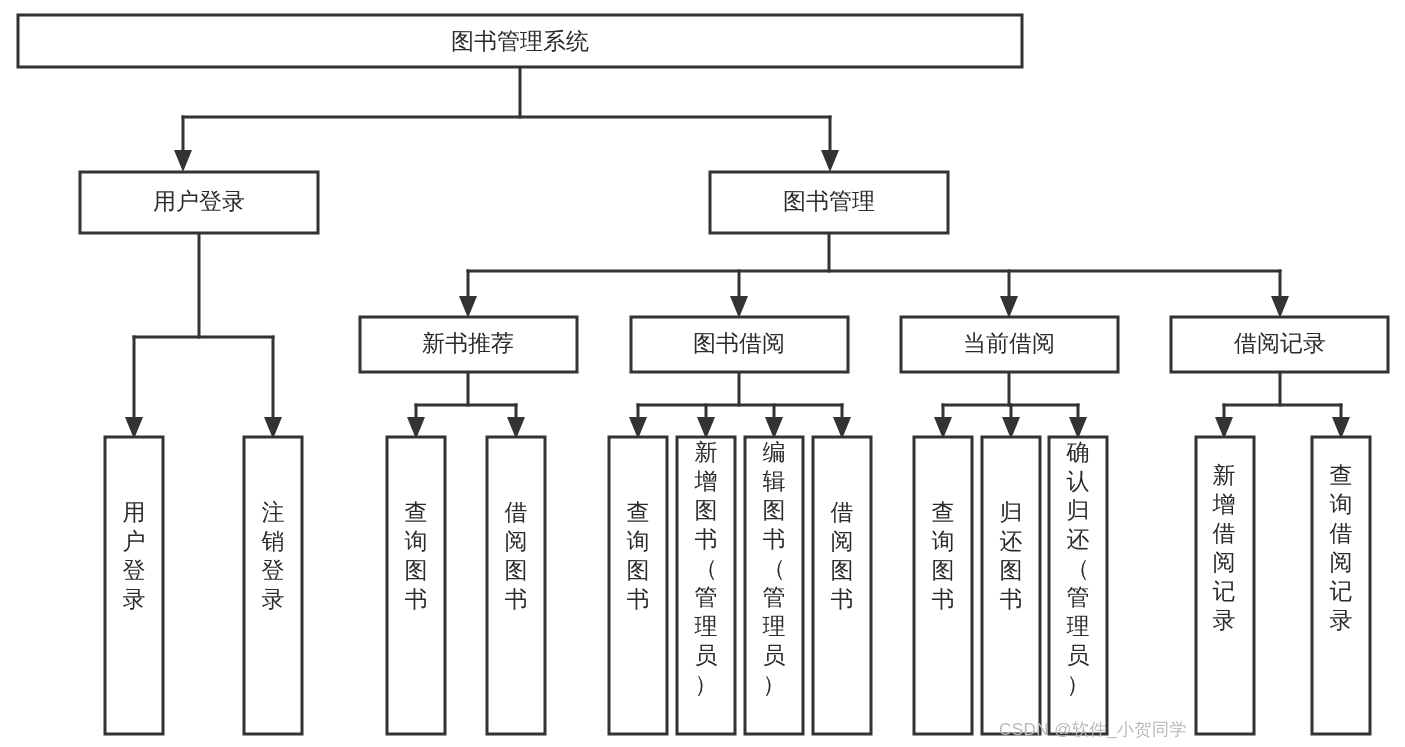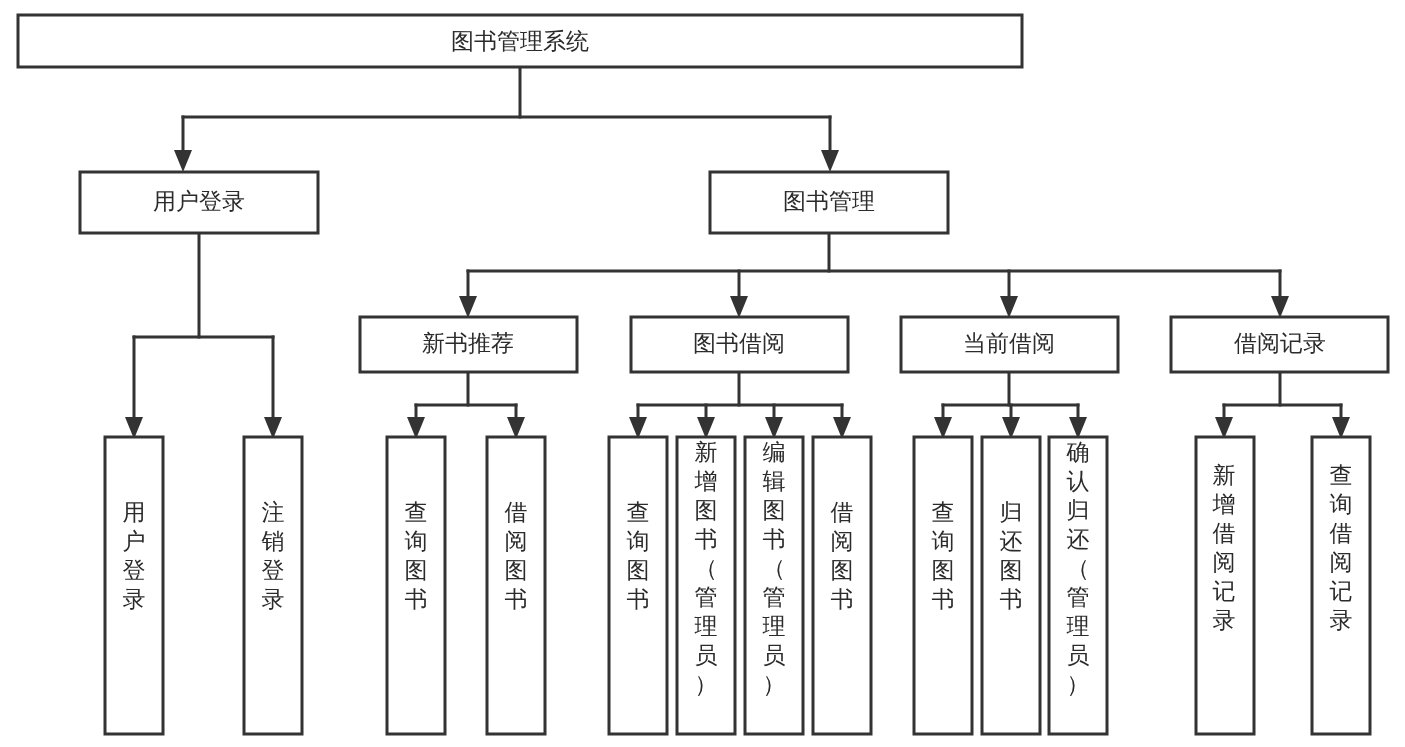--- a/index.html
+++ b/index.html
@@ -245,13 +245,14 @@
       <text class="node-label-vertical" x="1224" y="483"><tspan x="1224" y="483">新</tspan><tspan x="1224" y="512">增</tspan><tspan x="1224" y="541">借</tspan><tspan x="1224" y="570">阅</tspan><tspan x="1224" y="599">记</tspan><tspan x="1224" y="628">录</tspan></text>
     </g>
 
     <g>
       <rect class="node-rect" x="1312" y="437" width="58" height="297"></rect>
       <text class="node-label-vertical" x="1341" y="483"><tspan x="1341" y="483">查</tspan><tspan x="1341" y="512">询</tspan><tspan x="1341" y="541">借</tspan><tspan x="1341" y="570">阅</tspan><tspan x="1341" y="599">记</tspan><tspan x="1341" y="628">录</tspan></text>
     </g>
 
   </svg>
 
+  <div class="watermark">CSDN @软件_小贺同学</div>
 </div>
 
 </body></html>

